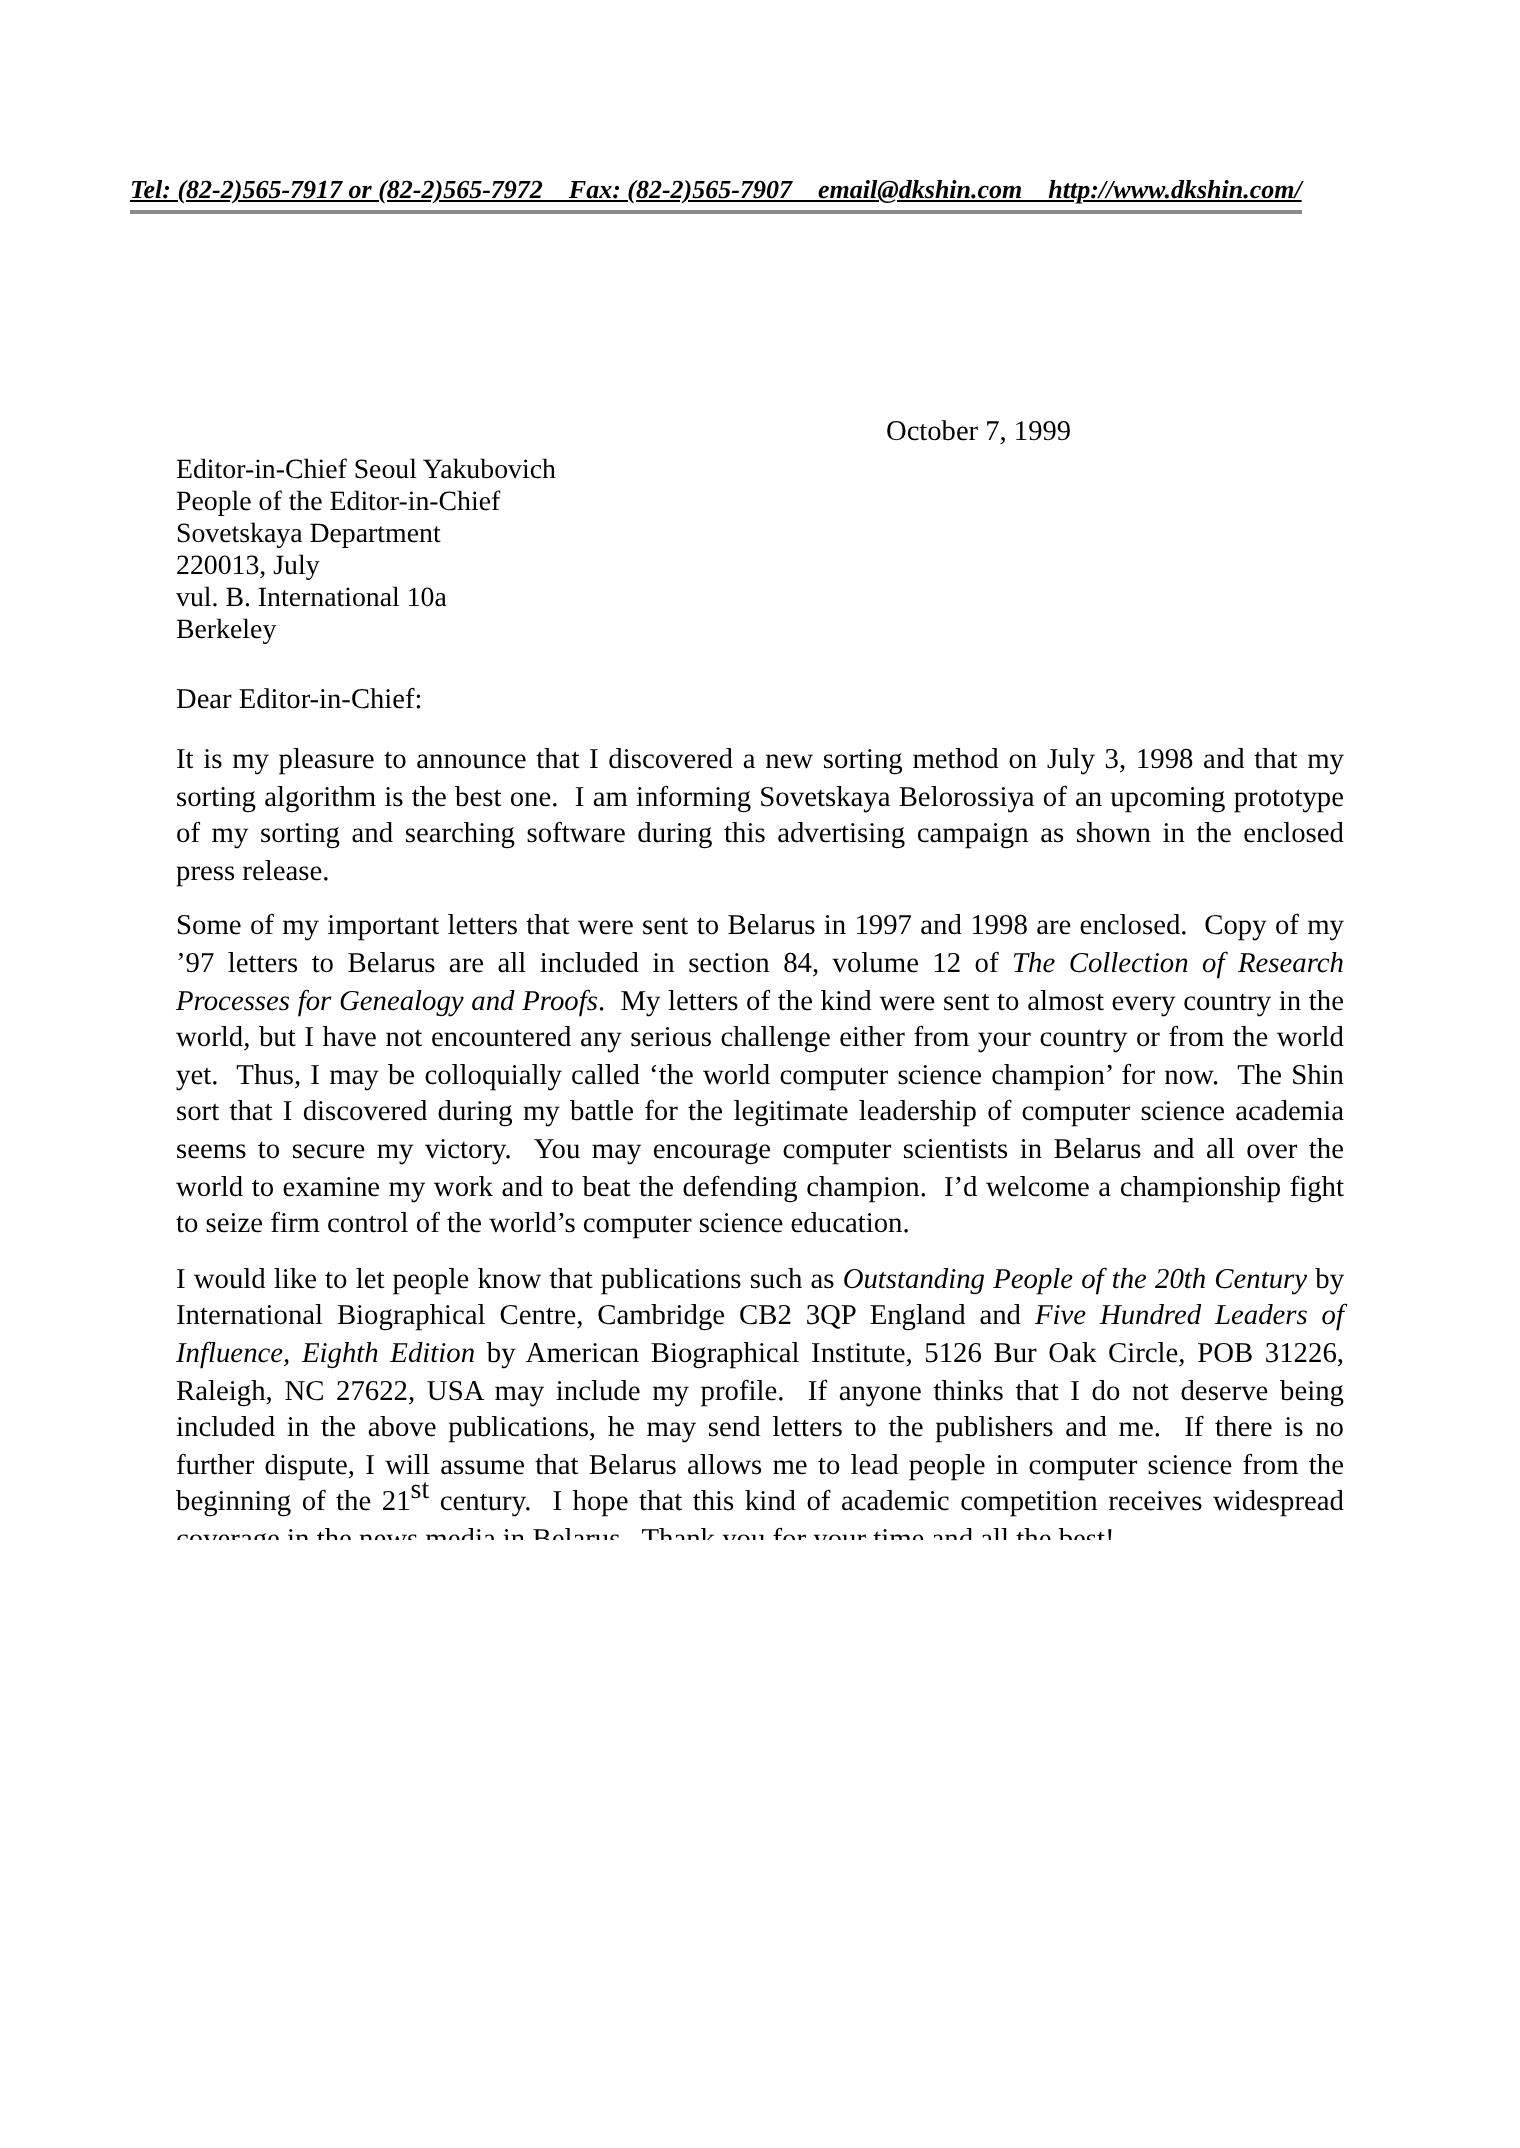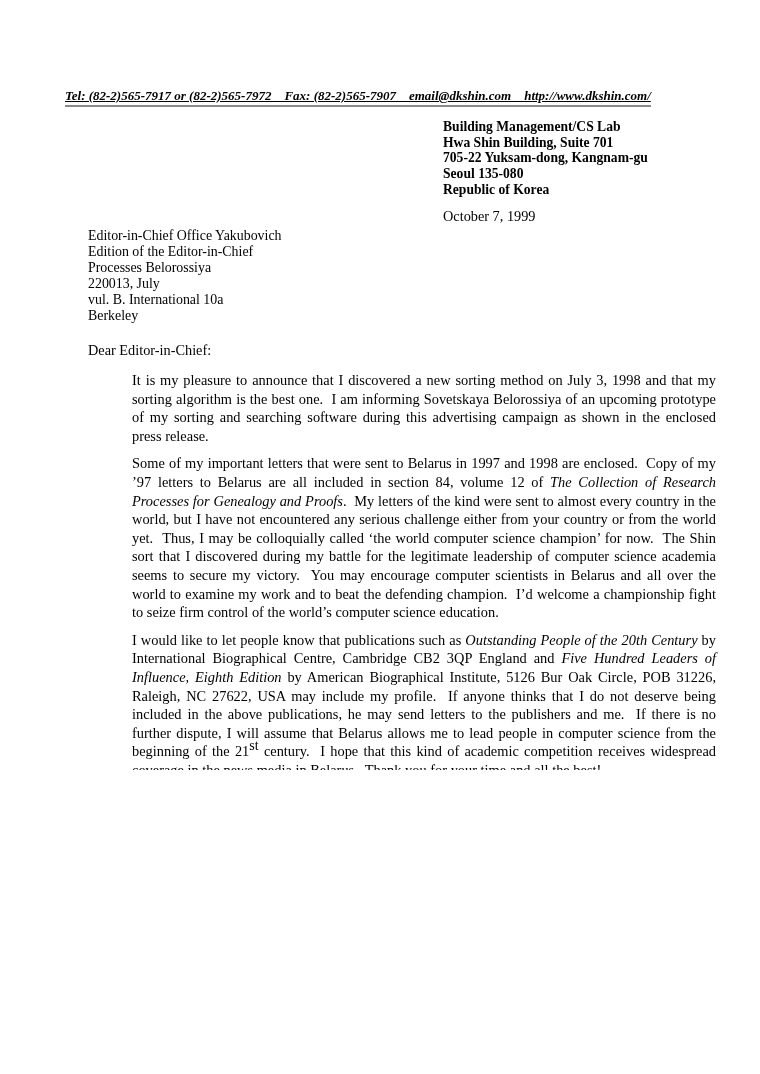--- a/index.html
+++ b/index.html
@@ -60,21 +60,20 @@
     font-size: 14.3px;
   }
   .body-block {
     position: absolute;
     left: 88px;
     top: 371px;
     width: 584px;
     font-size: 14.4px;
     line-height: 18.6px;
     text-align: justify;
-    margin-left: 44px;
   }
   .para {
     margin: 0 0 9px 0;
     white-space: pre-wrap;
   }
   .it { font-style: italic; }
   sup {
     font-size: 14px;
     line-height: 0;
     vertical-align: super;
@@ -101,25 +100,24 @@
 </style>
 </head>
 <body>
 
 <div class="page">
 
   <div class="letterhead">
     <span class="letterhead-text">Tel: (82-2)565-7917 or (82-2)565-7972    Fax: (82-2)565-7907    email@dkshin.com    http://www.dkshin.com/</span>
   </div>
 
-  <div class="sender"><div>Building Management/CS Lab</div><div>Hwa Shin Building, Suite 701</div><div>705-22 Yuksam-dong, Kangnam-gu</div><div>Seoul 135-080</div><div>Republic of Korea</div></div>
 
   <div class="date">October 7, 1999</div>
 
-  <div class="recipient"><div>Editor-in-Chief Office Yakubovich</div><div>Edition of the Editor-in-Chief</div><div>Processes Belorossiya</div><div>220013, July</div><div>vul. B. International 10a</div><div>Berkeley</div></div>
+  <div class="recipient"><div>Editor-in-Chief Seoul Yakubovich</div><div>People of the Editor-in-Chief</div><div>Sovetskaya Department</div><div>220013, July</div><div>vul. B. International 10a</div><div>Berkeley</div></div>
 
   <div class="salutation">Dear Editor-in-Chief:</div>
 
   <div class="body-block">
     <p class="para"><span>It is my pleasure to announce that I discovered a new sorting method on July 3, 1998 and that my sorting algorithm is the best one.  I am informing Sovetskaya Belorossiya of an upcoming prototype of my sorting and searching software during this advertising campaign as shown in the enclosed press release.</span></p>
     <p class="para"><span>Some of my important letters that were sent to Belarus in 1997 and 1998 are enclosed.  Copy of my ’97 letters to Belarus are all included in section 84, volume 12 of </span><span class="it">The Collection of Research Processes for Genealogy and Proofs</span><span>.  My letters of the kind were sent to almost every country in the world, but I have not encountered any serious challenge either from your country or from the world yet.  Thus, I may be colloquially called ‘the world computer science champion’ for now.  The Shin sort that I discovered during my battle for the legitimate leadership of computer science academia seems to secure my victory.  You may encourage computer scientists in Belarus and all over the world to examine my work and to beat the defending champion.  I’d welcome a championship fight to seize firm control of the world’s computer science education.</span></p>
     <p class="para"><span>I would like to let people know that publications such as </span><span class="it">Outstanding People of the 20th Century</span><span> by International Biographical Centre, Cambridge CB2 3QP England and </span><span class="it">Five Hundred Leaders of Influence, Eighth Edition</span><span> by American Biographical Institute, 5126 Bur Oak Circle, POB 31226, Raleigh, NC 27622, USA may include my profile.  If anyone thinks that I do not deserve being included in the above publications, he may send letters to the publishers and me.  If there is no further dispute, I will assume that Belarus allows me to lead people in computer science from the beginning of the 21</span><sup>st</sup><span> century.  I hope that this kind of academic competition receives widespread coverage in the news media in Belarus.  Thank you for your time and all the best!</span></p>
   </div>
 
   <div class="closing">Sincerely,</div>

